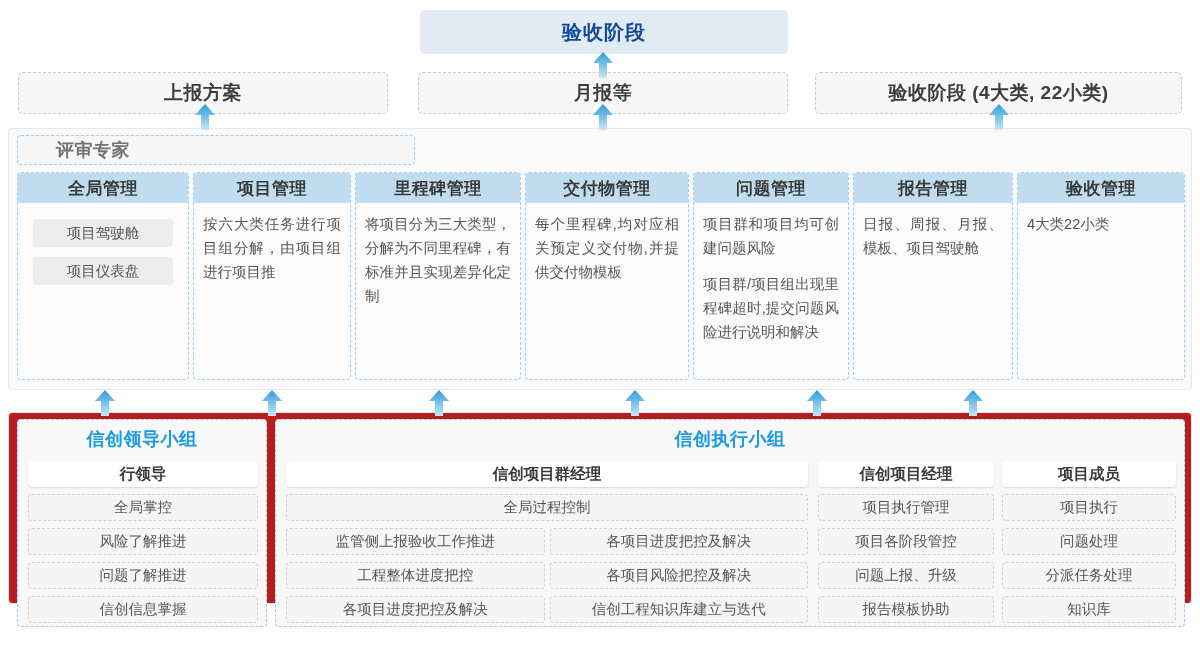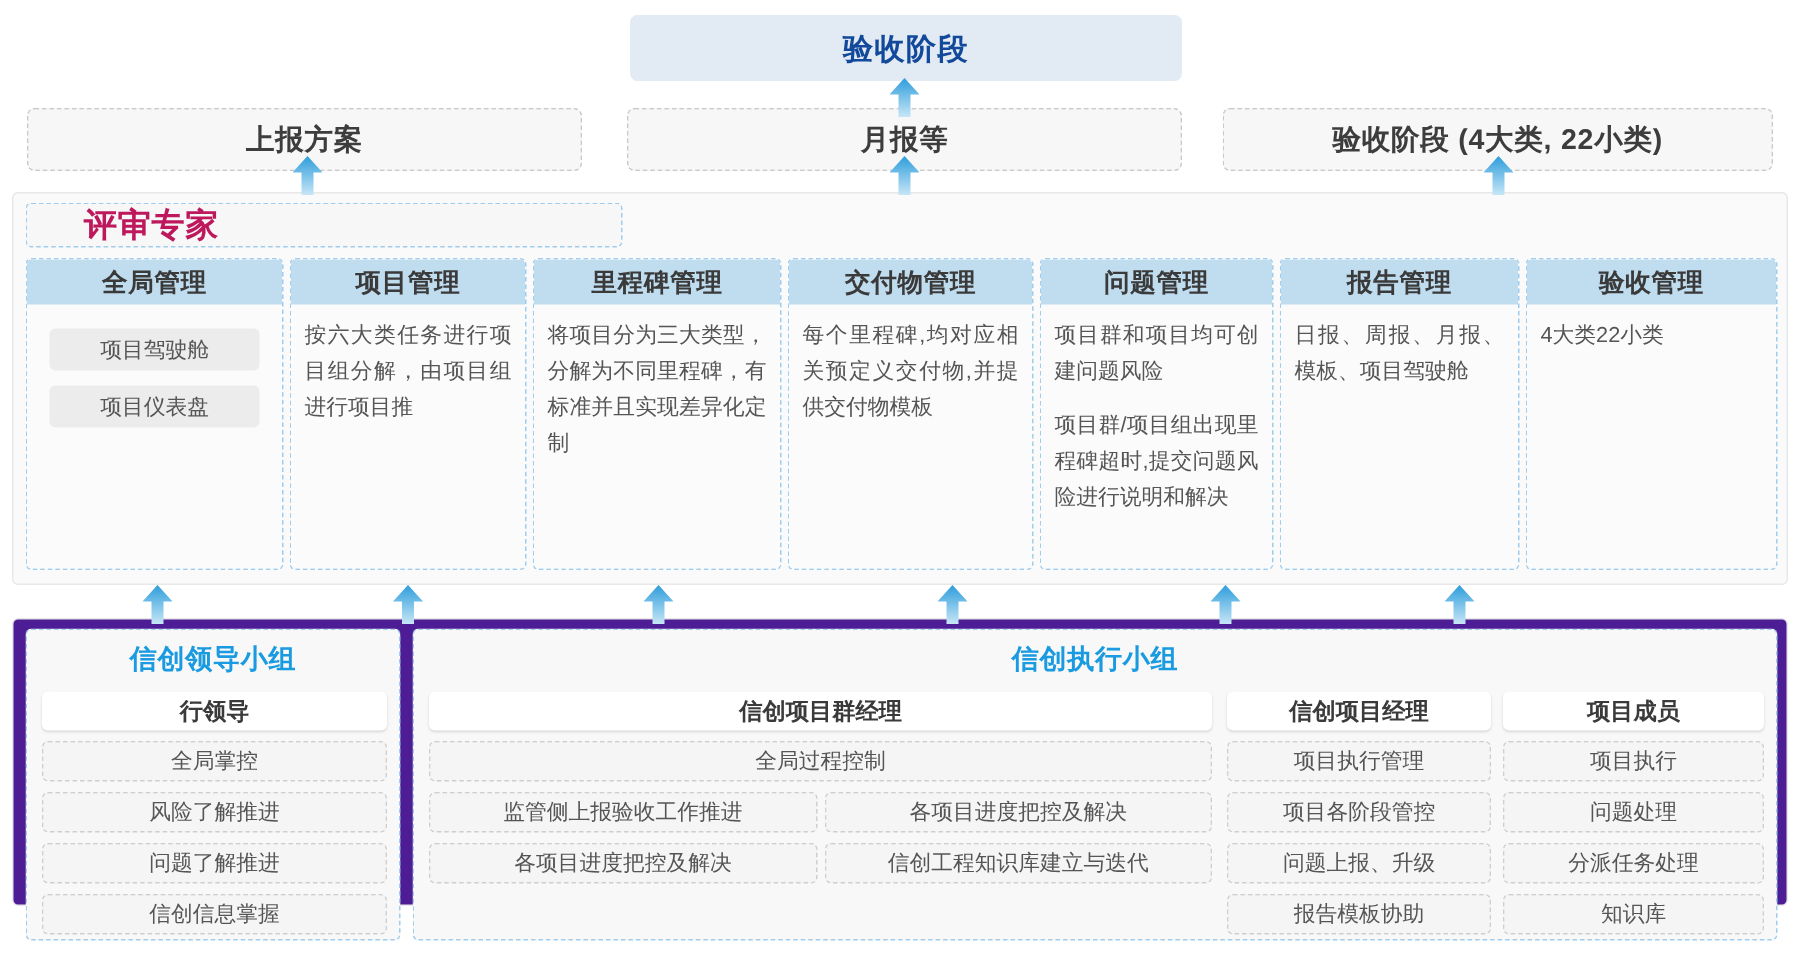--- a/index.html
+++ b/index.html
@@ -63,21 +63,21 @@
     position: absolute;
     top: 6px; height: 30px;
     background: #f7f7f7;
     border: 1px dashed #9fcdf0;
     border-radius: 4px;
     display: flex; align-items: center;
   }
   #band-left  { left: 8px;  width: 398px; padding-left: 38px; }
   #band-right { left: 412px; width: 764px; justify-content: center; }
   .band-label .label {
-    font-size: 22px; font-weight: bold; color: #be185d; letter-spacing: 0.5px;
+    font-size: 18px; font-weight: bold; color: #737373; letter-spacing: 0.5px;
   }
 
   
   .col {
     position: absolute;
     top: 43px; height: 208px;
     background: #fbfbfb;
     border: 1px dashed #9fcdf0;
     border-radius: 4px;
     overflow: hidden;
@@ -103,21 +103,21 @@
     display: flex; align-items: center; justify-content: center;
     font-size: 14.5px; color: #555;
     margin: 6px 6px 10px 6px;
   }
 
   
   #bottom-section {
     position: absolute;
     left: 8px; top: 412px;
     width: 1184px; height: 192px;
-    background: #4c1d95;
+    background: #b91c1c;
     border: 1px solid #e8e8e8;
     border-radius: 4px;
   }
   .group {
     position: absolute;
     top: 6px; height: 208px;
     background: #f8f8f8;
     border: 1px dashed #9fcdf0;
     border-radius: 4px;
   }
@@ -370,20 +370,24 @@
     <div class="group-title">信创执行小组</div>
 
     <div class="role-col" style="left:10px; width:522px;">
       <div class="role-header">信创项目群经理</div>
       <div class="task">全局过程控制</div>
       <div class="task-row">
         <div class="task">监管侧上报验收工作推进</div>
         <div class="task">各项目进度把控及解决</div>
       </div>
       <div class="task-row">
+        <div class="task">工程整体进度把控</div>
+        <div class="task">各项目风险把控及解决</div>
+      </div>
+      <div class="task-row">
         <div class="task">各项目进度把控及解决</div>
         <div class="task">信创工程知识库建立与迭代</div>
       </div>
     </div>
 
     <div class="role-col" style="left:542px; width:176px;">
       <div class="role-header">信创项目经理</div>
       <div class="task">项目执行管理</div>
       <div class="task">项目各阶段管控</div>
       <div class="task">问题上报、升级</div>

